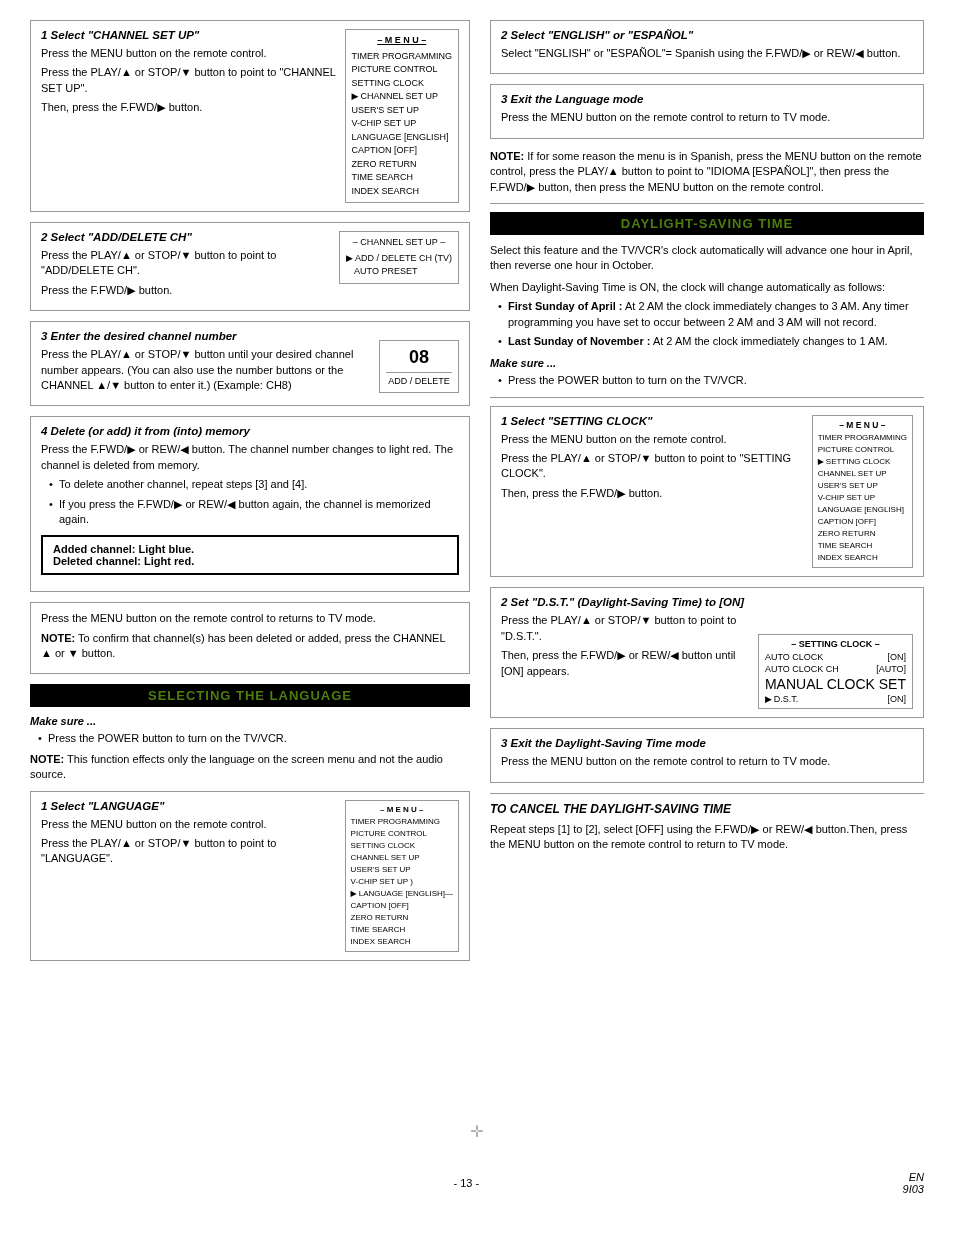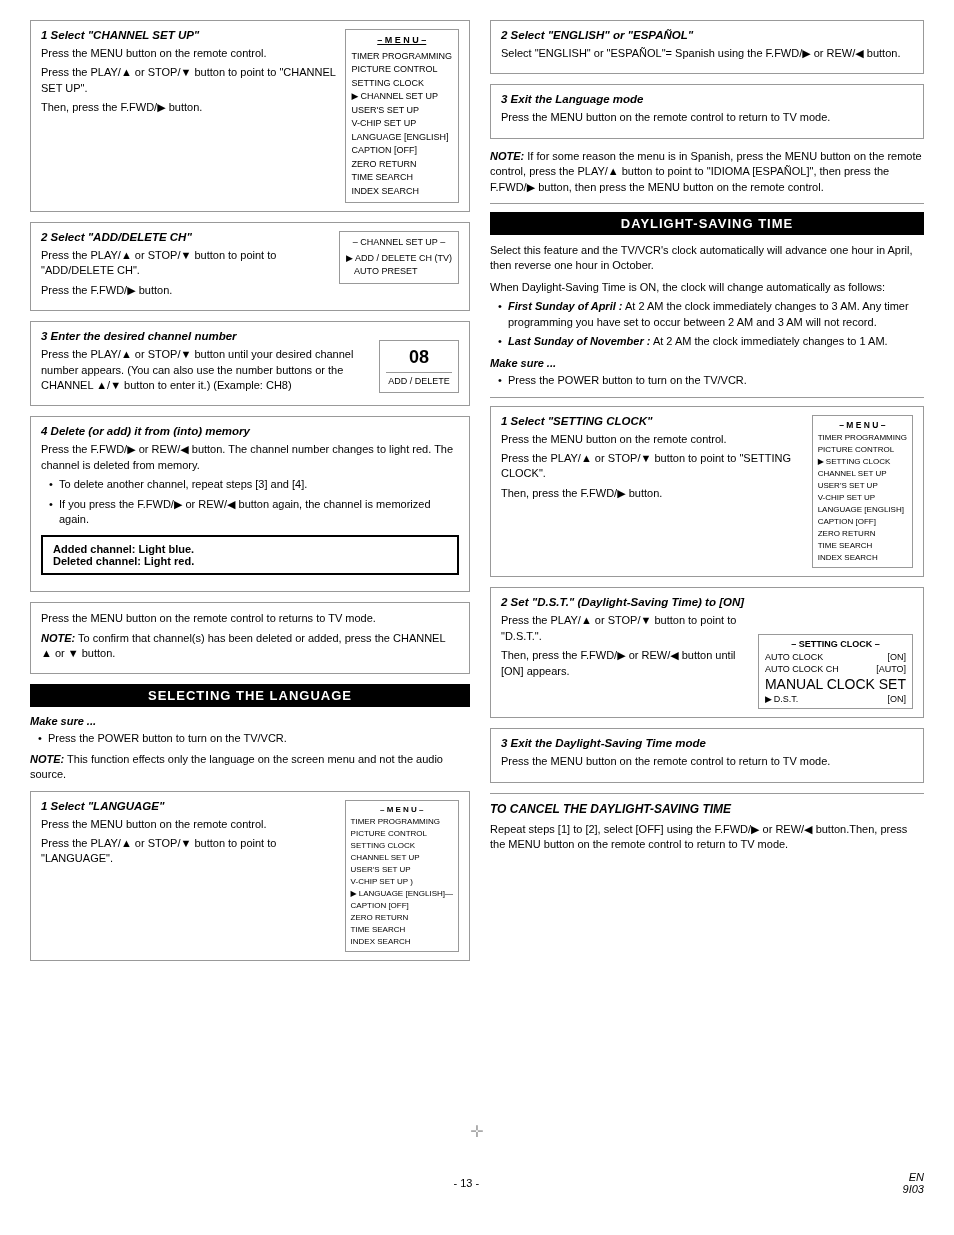--- a/index.html
+++ b/index.html
@@ -80,37 +80,37 @@
     .channel-num { font-size: 18px; font-weight: bold; }
     .note-box {
       border: 2px solid #000;
       padding: 6px 10px;
       margin: 8px 0;
       font-weight: bold;
       font-size: 11px;
     }
     .section-title-bar {
       background: #000;
-      color: #ffffff;
+      color: #4d7c0f;
       font-weight: bold;
       font-size: 13px;
       text-align: center;
       padding: 4px 10px;
       margin-bottom: 8px;
       letter-spacing: 1px;
     }
     .make-sure {
       font-style: italic;
       font-weight: bold;
       margin-bottom: 4px;
     }
     .bullet-list { list-style: none; padding-left: 8px; }
     .bullet-list li { margin-bottom: 4px; padding-left: 10px; position: relative; line-height: 1.4; }
     .bullet-list li::before { content: "•"; position: absolute; left: 0; }
-    .bold { font-weight: bold; font-style: italic; }
+    .bold { font-weight: bold; }
     .italic { font-style: italic; }
     hr.divider { border: none; border-top: 1px solid #999; margin: 8px 0; }
     .cancel-title {
       font-style: italic;
       font-weight: bold;
       font-size: 12px;
       margin-bottom: 6px;
     }
     .page-footer {
       display: flex;

